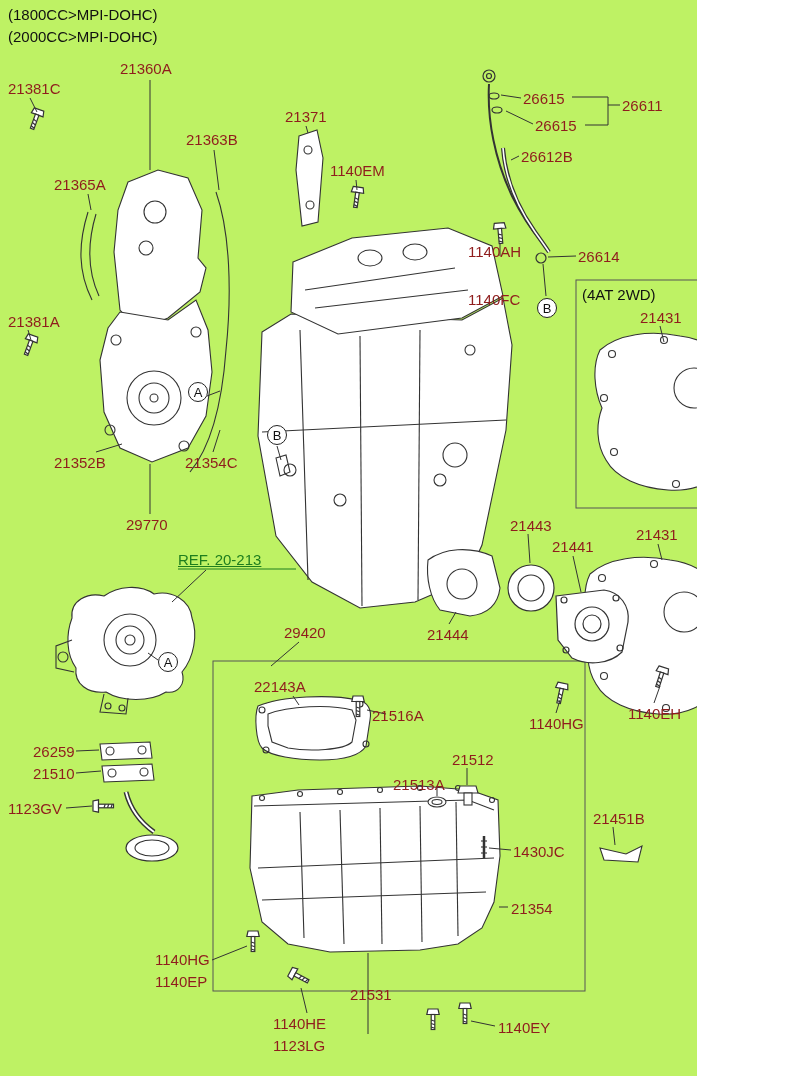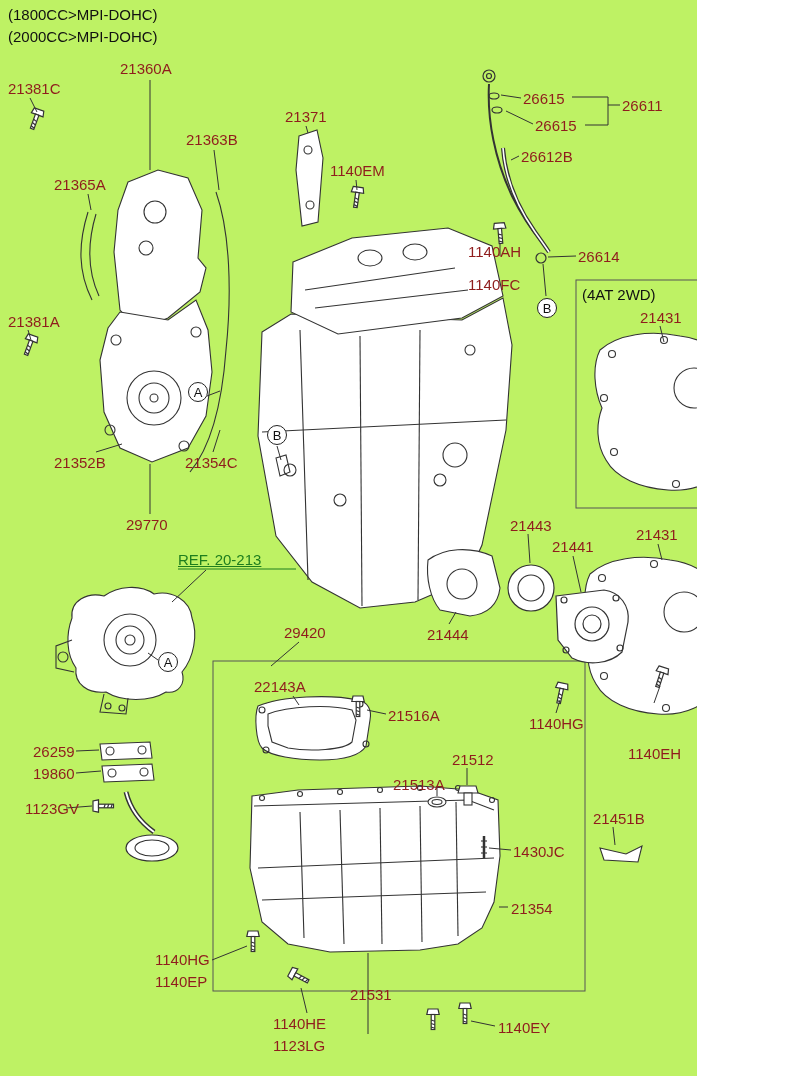--- a/index.html
+++ b/index.html
@@ -265,45 +265,45 @@
   <div class="lbl part" style="left:120px;top:60px">21360A</div>
   <div class="lbl part" style="left:186px;top:131px">21363B</div>
   <div class="lbl part" style="left:54px;top:176px">21365A</div>
   <div class="lbl part" style="left:285px;top:108px">21371</div>
   <div class="lbl part" style="left:330px;top:162px">1140EM</div>
   <div class="lbl part" style="left:523px;top:90px">26615</div>
   <div class="lbl part" style="left:622px;top:97px">26611</div>
   <div class="lbl part" style="left:535px;top:117px">26615</div>
   <div class="lbl part" style="left:521px;top:148px">26612B</div>
   <div class="lbl part" style="left:468px;top:243px">1140AH</div>
-  <div class="lbl part" style="left:468px;top:276px">1140FC</div>
+  <div class="lbl part" style="left:468px;top:291px">1140FC</div>
   <div class="lbl part" style="left:578px;top:248px">26614</div>
   <div class="lbl note" style="left:582px;top:286px">(4AT 2WD)</div>
   <div class="lbl part" style="left:640px;top:309px">21431</div>
   <div class="lbl part" style="left:8px;top:313px">21381A</div>
   <div class="lbl part" style="left:720px;top:459px">21414</div>
   <div class="lbl part" style="left:54px;top:454px">21352B</div>
   <div class="lbl part" style="left:185px;top:454px">21354C</div>
   <div class="lbl part" style="left:126px;top:516px">29770</div>
   <div class="lbl ref" style="left:178px;top:551px">REF. 20-213</div>
   <div class="lbl part" style="left:510px;top:517px">21443</div>
   <div class="lbl part" style="left:552px;top:538px">21441</div>
   <div class="lbl part" style="left:636px;top:526px">21431</div>
   <div class="lbl part" style="left:427px;top:626px">21444</div>
   <div class="lbl part" style="left:284px;top:624px">29420</div>
   <div class="lbl part" style="left:254px;top:678px">22143A</div>
-  <div class="lbl part" style="left:388px;top:707px">21516A</div>
+  <div class="lbl part" style="left:372px;top:707px">21516A</div>
   <div class="lbl part" style="left:33px;top:743px">26259</div>
-  <div class="lbl part" style="left:33px;top:765px">19860</div>
-  <div class="lbl part" style="left:25px;top:800px">1123GV</div>
+  <div class="lbl part" style="left:33px;top:765px">21510</div>
+  <div class="lbl part" style="left:8px;top:800px">1123GV</div>
   <div class="lbl part" style="left:452px;top:751px">21512</div>
   <div class="lbl part" style="left:393px;top:776px">21513A</div>
   <div class="lbl part" style="left:513px;top:843px">1430JC</div>
   <div class="lbl part" style="left:708px;top:681px">1140HG</div>
-  <div class="lbl part" style="left:628px;top:745px">1140EH</div>
+  <div class="lbl part" style="left:628px;top:705px">1140EH</div>
   <div class="lbl part" style="left:529px;top:715px">1140HG</div>
   <div class="lbl part" style="left:593px;top:810px">21451B</div>
   <div class="lbl part" style="left:511px;top:900px">21354</div>
   <div class="lbl part" style="left:155px;top:951px">1140HG</div>
   <div class="lbl part" style="left:155px;top:973px">1140EP</div>
   <div class="lbl part" style="left:273px;top:1015px">1140HE</div>
   <div class="lbl part" style="left:273px;top:1037px">1123LG</div>
   <div class="lbl part" style="left:350px;top:986px">21531</div>
   <div class="lbl part" style="left:498px;top:1019px">1140EY</div>
 

